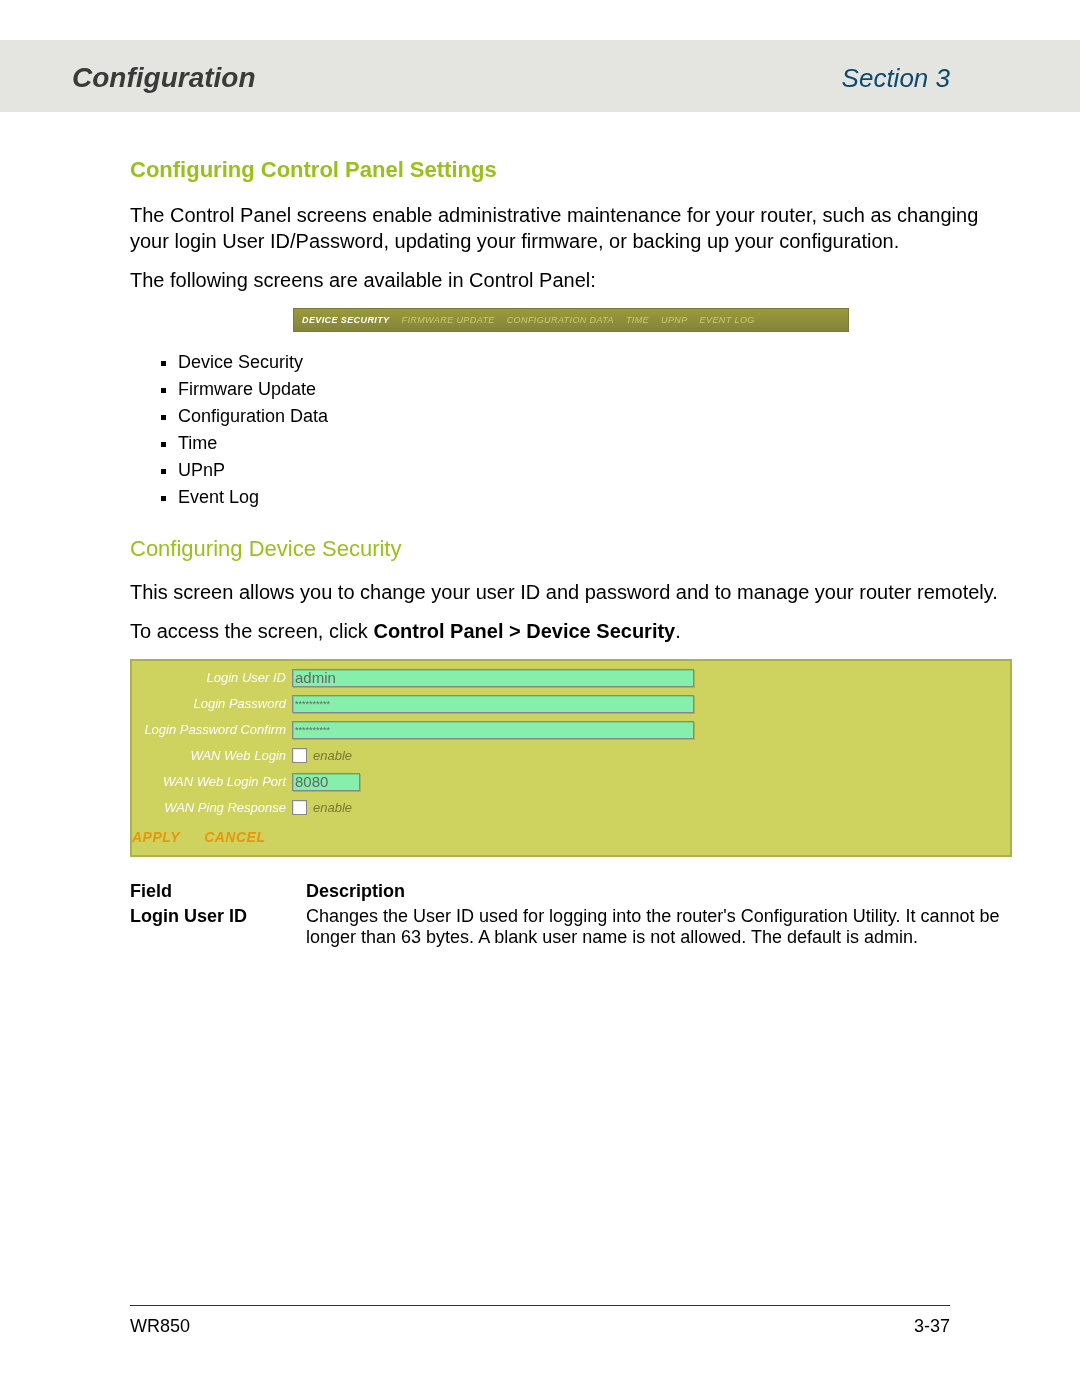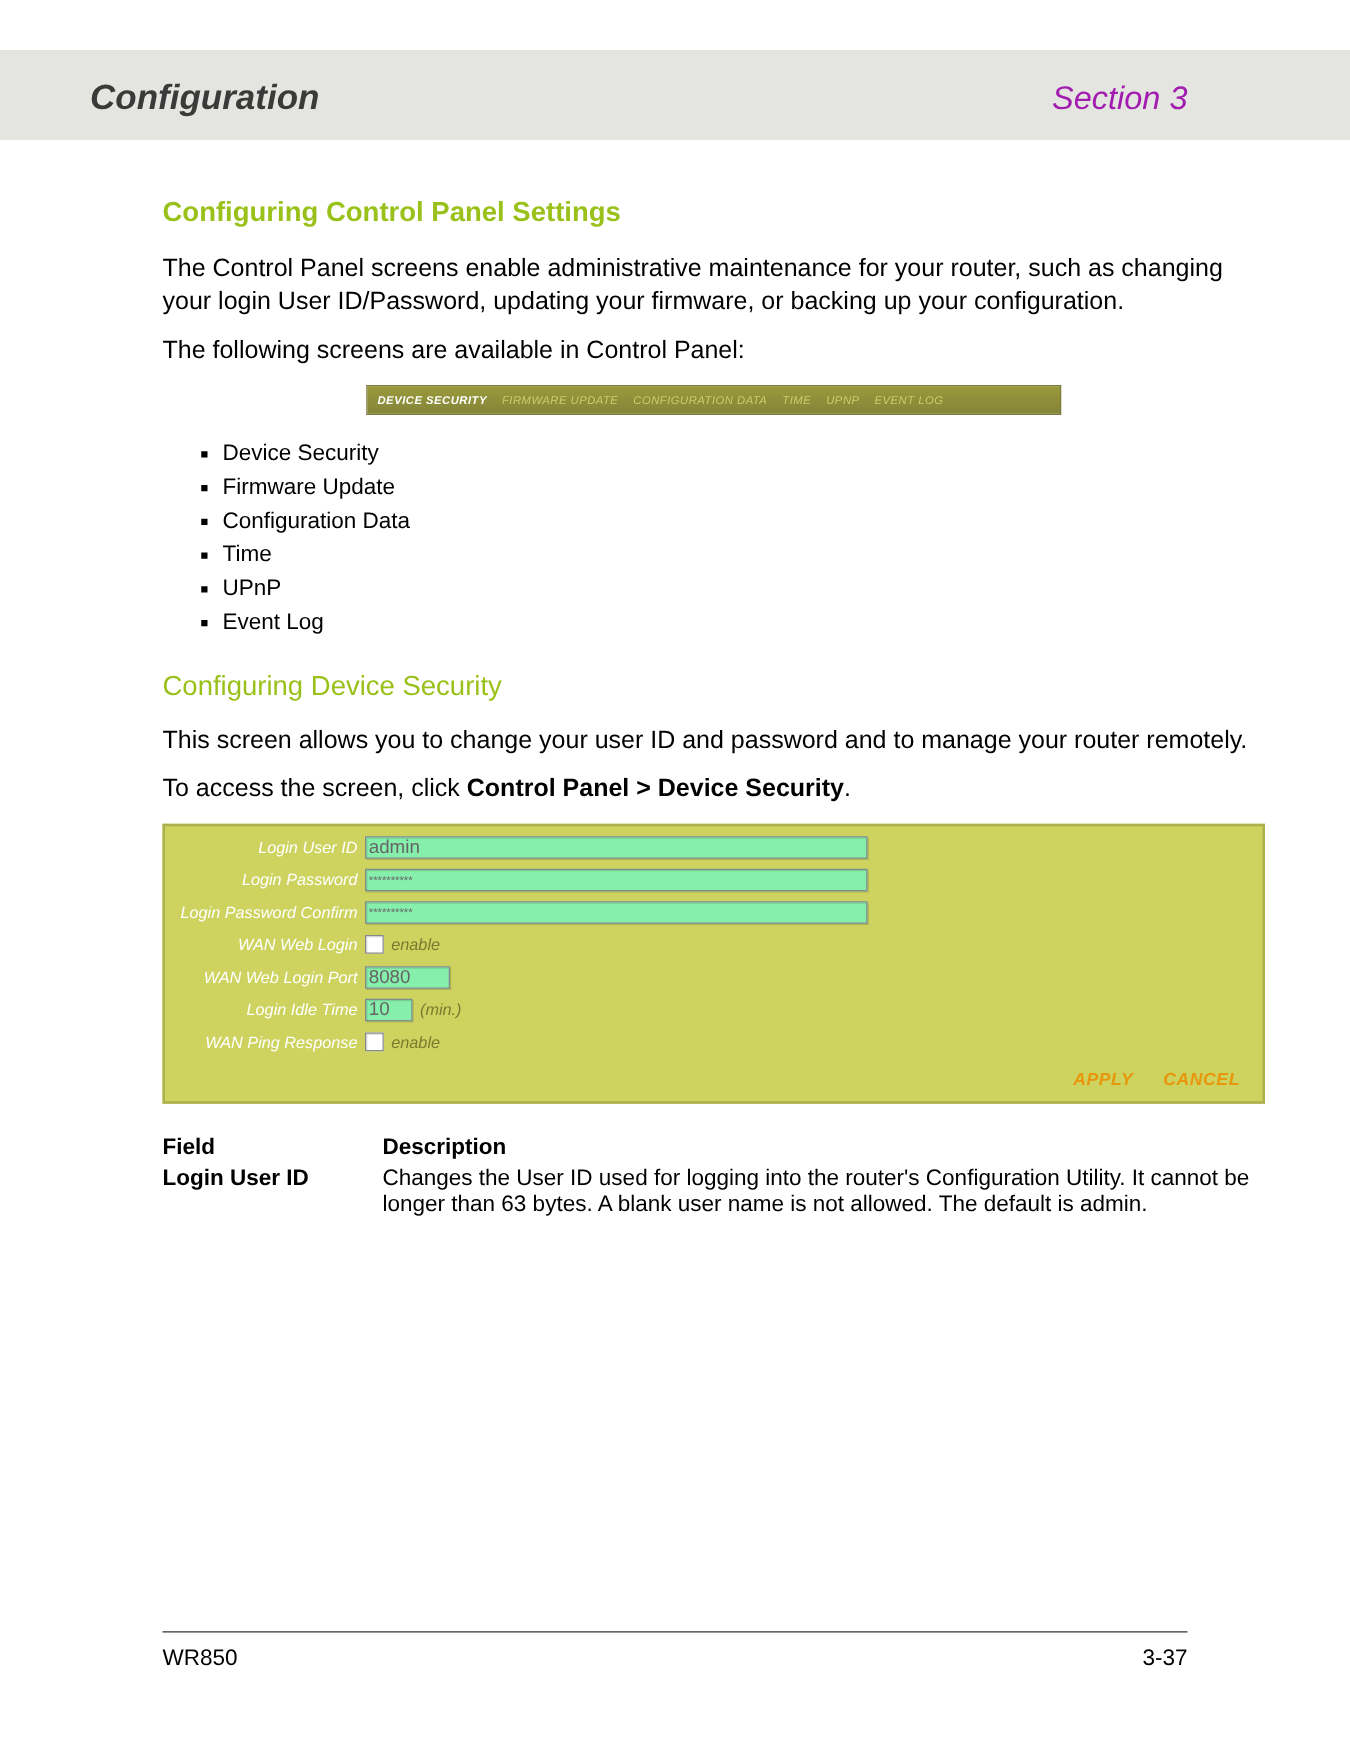--- a/index.html
+++ b/index.html
@@ -26,21 +26,21 @@
     margin-top: 40px;
     font-style: italic;
   }
   .header-title {
     font-weight: bold;
     font-size: 28px;
     color: #3a3a3a;
   }
   .header-section {
     font-size: 26px;
-    color: #a21caf;
+    color: #0c4a6e;
   }
   .content {
     padding: 45px 68px 0 130px;
   }
   .h1-green {
     color: #99c11a;
     font-weight: bold;
     font-size: 22px;
     margin: 0 0 20px 0;
   }
@@ -153,21 +153,20 @@
   }
   .enable-label {
     font-style: italic;
     color: #7a7a30;
     font-size: 13px;
     font-family: Verdana, Arial, sans-serif;
   }
   .panel-footer {
     height: 24px;
     display: flex;
-    justify-content: flex-end;
     align-items: center;
     gap: 24px;
     padding: 0 18px 6px 0;
   }
   .panel-btn {
     font-family: Verdana, Arial, sans-serif;
     font-size: 14px;
     font-weight: bold;
     font-style: italic;
     color: #e8960c;
@@ -267,27 +266,20 @@
           <div class="form-label">WAN Web Login</div>
           <div class="form-ctrl">
             <div class="cb"></div>
             <span class="enable-label">enable</span>
           </div>
         </div>
         <div class="form-row">
           <div class="form-label">WAN Web Login Port</div>
           <div class="form-ctrl">
             <input class="form-input short" value="8080" style="">
-          </div>
-        </div>
-        <div class="form-row">
-          <div class="form-label">Login Idle Time</div>
-          <div class="form-ctrl">
-            <input class="form-input short" style="width: 38px;" value="10">
-            <span class="enable-label">(min.)</span>
           </div>
         </div>
         <div class="form-row">
           <div class="form-label">WAN Ping Response</div>
           <div class="form-ctrl">
             <div class="cb"></div>
             <span class="enable-label">enable</span>
           </div>
         </div>
       </div>

